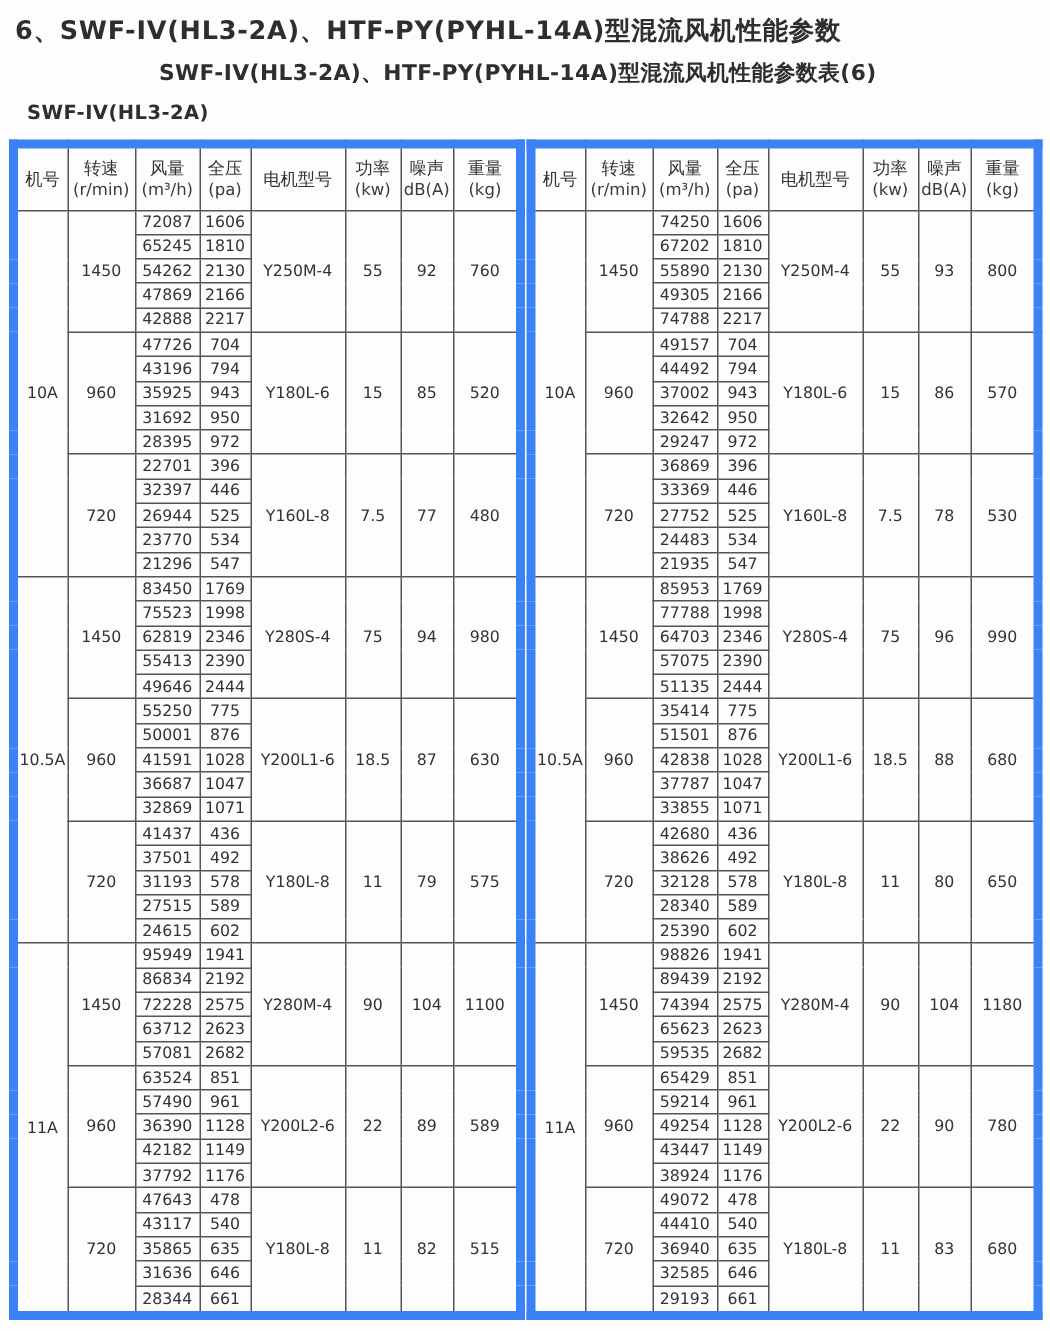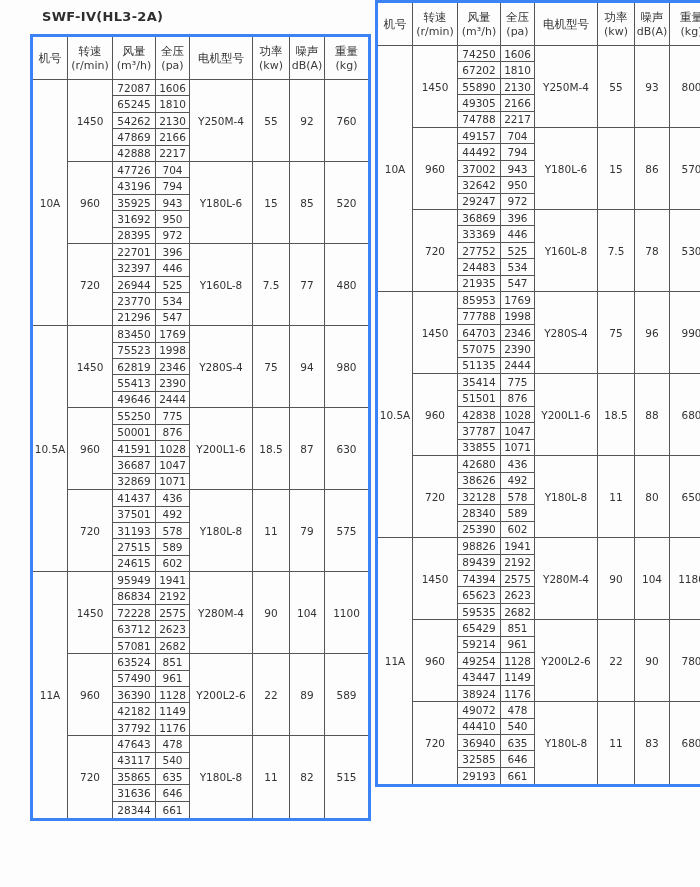--- a/index.html
+++ b/index.html
@@ -22,38 +22,39 @@
     font-size: 14.5px;
     font-weight: bold;
     line-height: 20px;
     margin: 6px 0 0 106px;
     letter-spacing: 0.3px;
     white-space: nowrap;
   }
   .tables-row {
     display: flex;
     gap: 7px;
-    margin-left: 30px;
+    margin-left: 6px;
+    align-items: flex-end;
   }
   .table-block { width: 338px; }
   .table-label {
     font-size: 13px;
     font-weight: bold;
     line-height: 17px;
     margin: 8px 0 9px 12px;
     letter-spacing: 0.3px;
     white-space: nowrap;
   }
   .table-block:last-child .table-label { margin-left: 8px; }
   table.perf {
     border-collapse: collapse;
     table-layout: fixed;
     width: 338px;
     height: 787px;
-    border: 3px solid #3b82f6;
+    border: 6px solid #3b82f6;
   }
   table.perf th, table.perf td {
     border: 1px solid #555;
     text-align: center;
     vertical-align: middle;
     padding: 0;
     overflow: hidden;
   }
   table.perf thead th {
     height: 44px;
@@ -66,20 +67,22 @@
     font-size: 10.5px;
     color: #333;
     letter-spacing: 0;
   }
   td.cell-motor { font-size: 10px; }
 </style>
 </head>
 <body>
 
 <div class="page">
+  <h1 class="title">6、SWF-IV(HL3-2A)、HTF-PY(PYHL-14A)型混流风机性能参数</h1>
+  <h2 class="subtitle">SWF-IV(HL3-2A)、HTF-PY(PYHL-14A)型混流风机性能参数表(6)</h2>
 
   <div class="tables-row">
     <div class="table-block">
       <div class="table-label">SWF-IV(HL3-2A)</div>
       <table class="perf">
         <colgroup>
           <col style="width:36px">
             <col style="width:45px">
             <col style="width:43px">
             <col style="width:34px">

